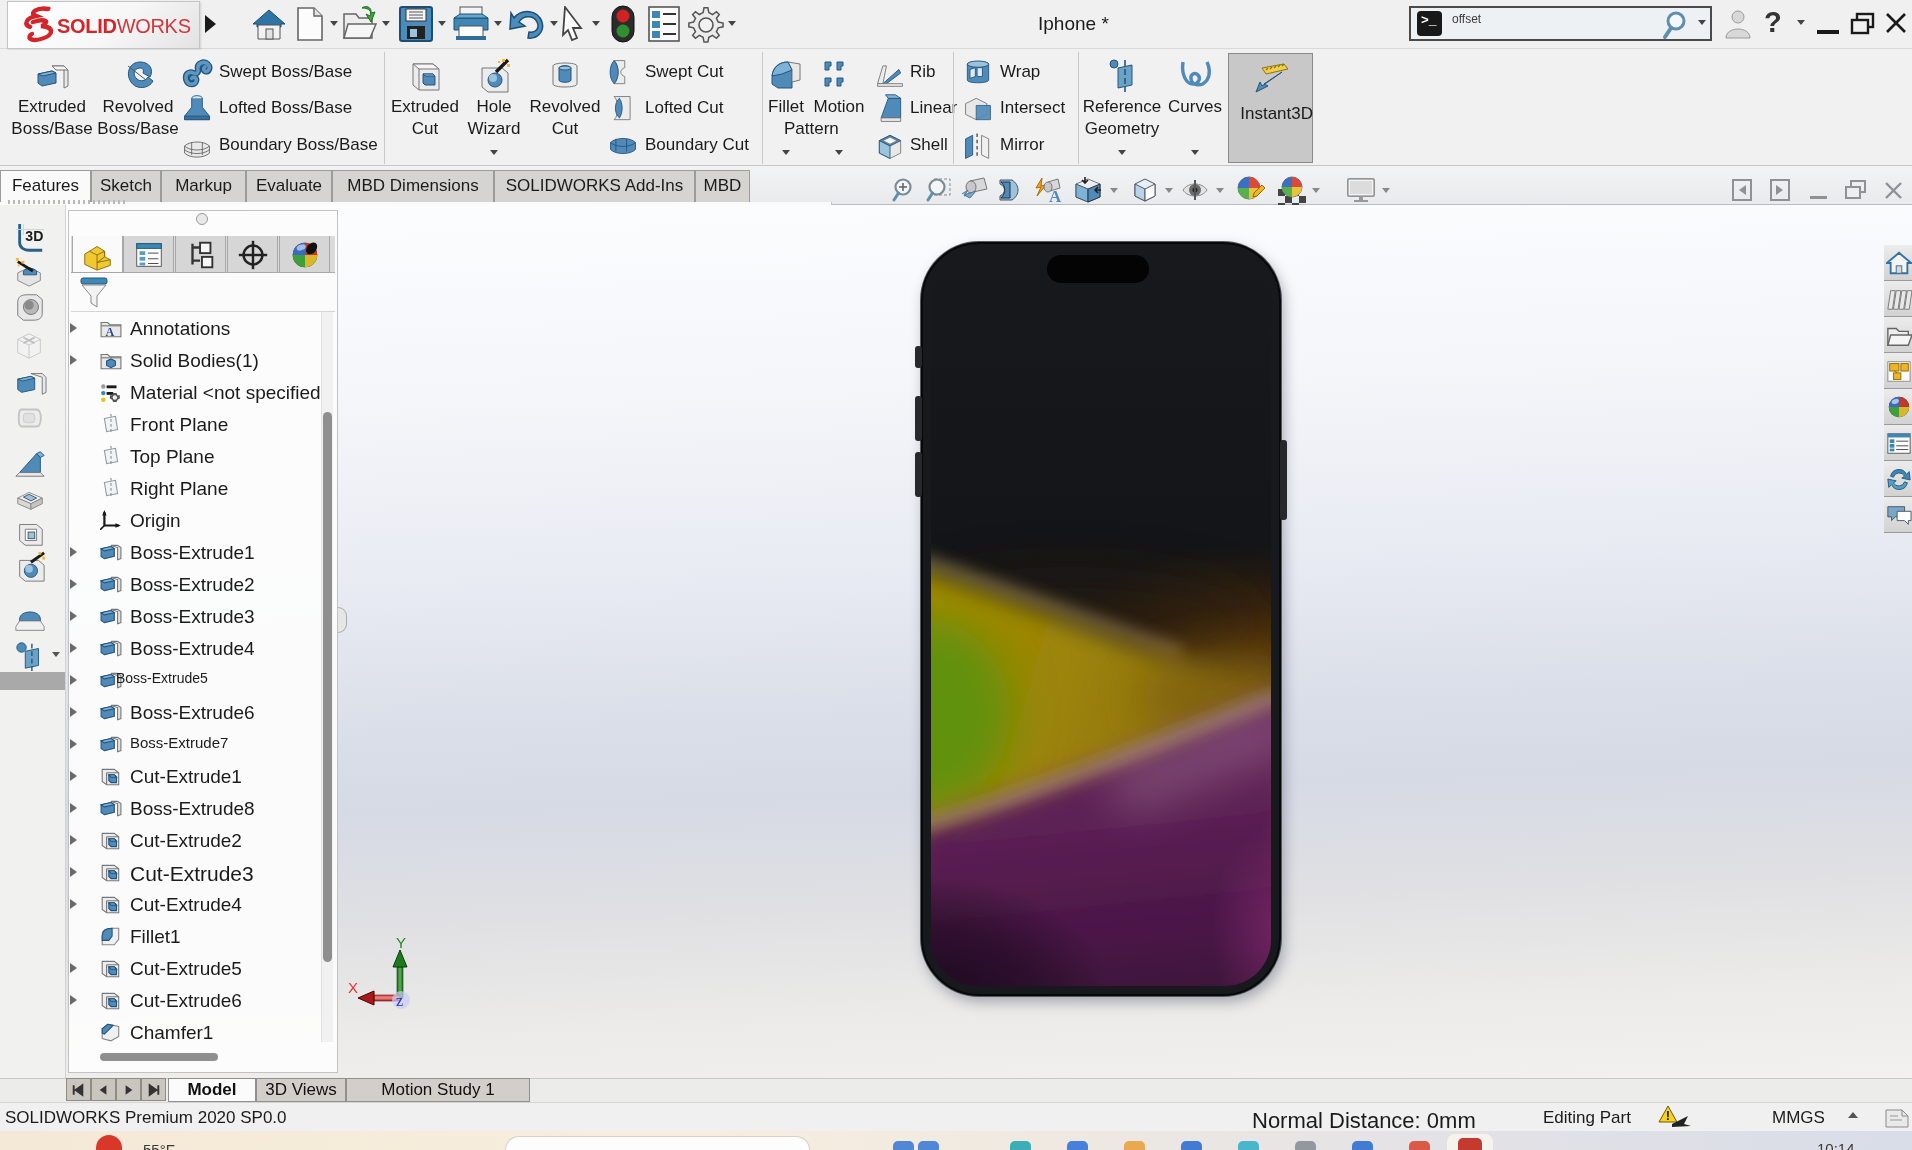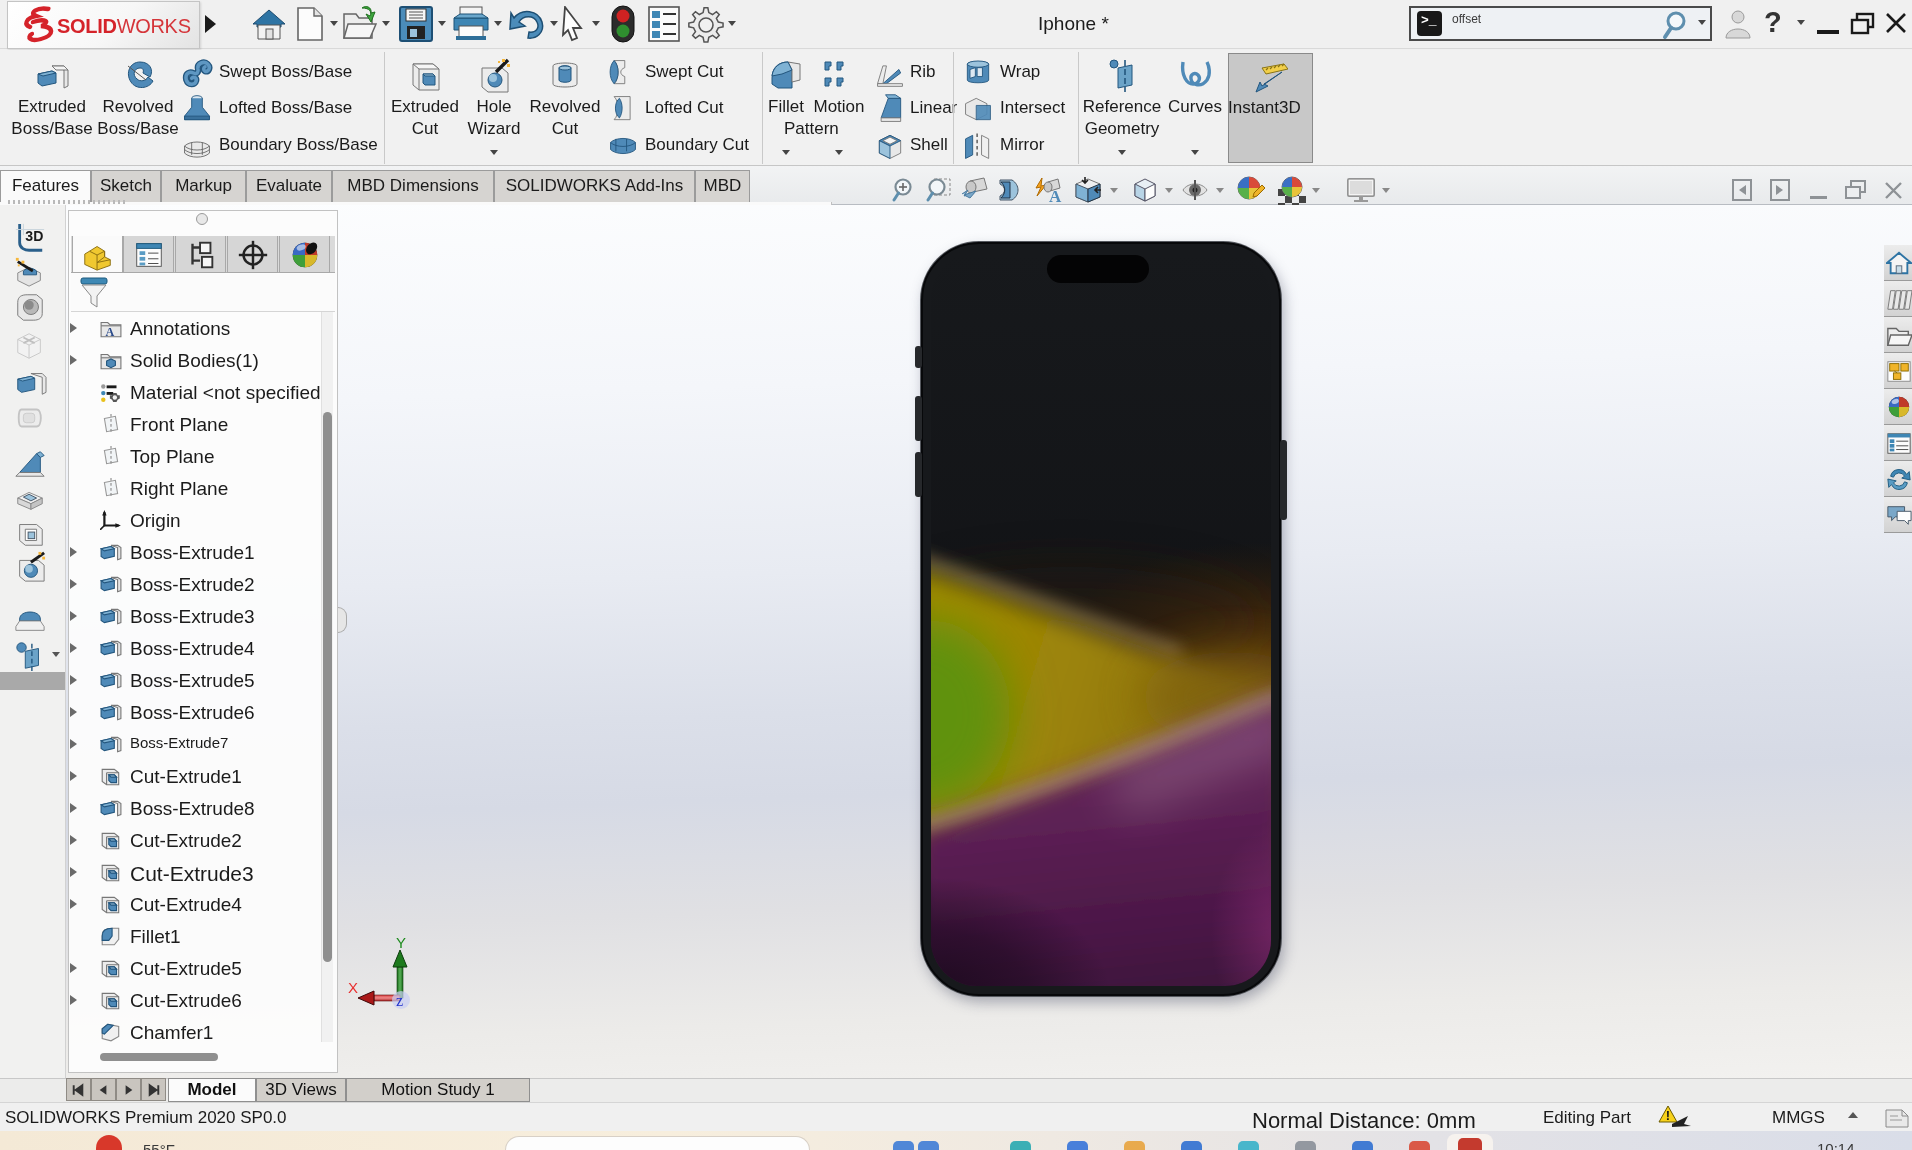--- a/index.html
+++ b/index.html
@@ -266,21 +266,21 @@
           <path d="M6 4 C4 18 10 26 16 26 C22 26 24 20 21 17 C18 14 13 16 14 21 C15 27 24 30 30 22 C34 16 32 8 30 4" fill="none" stroke="#4f8ab8" stroke-width="3.4"></path>
         </svg>
         <div class="abs t" style="left:1140px;top:97px;width:110px;text-align:center">Curves</div>
         <div class="dd" style="left:1191px;top:150px"></div>
         <div class="abs" style="left:1228px;top:53px;width:85px;height:110px;background:#c8c8c8;border:1px solid #8a8a8a"></div>
         <svg class="abs" style="left:1252px;top:60px" width="36" height="36" viewBox="0 0 36 36">
           <path d="M10 8 L32 4 L36 9 L14 14 Z" fill="#f2cf4a" stroke="#8a7414"></path>
           <path d="M14 10 L16 8 M18 9 L20 7 M22 8 L24 6 M26 7 L28 5 M30 6 L32 4" stroke="#8a7414" stroke-width="1.2"></path>
           <path d="M30 12 L12 24 L16 26 L4 32 L8 22 L10 26 Z" fill="#4f8ab8" stroke="#23567e"></path>
         </svg>
-        <div class="abs t" style="left:1228px;top:98px;width:85px;text-align:left">Instant3D</div>
+        <div class="abs t" style="left:1228px;top:104px;width:85px;text-align:right">Instant3D</div>
       </div>
     </div>
 
 <div class="abs" style="left:0;top:166px;width:1912px;height:39px;background:linear-gradient(#f2f3f4,#e8eaec);border-bottom:1px solid #b8bcc2"></div>
 <div class="tab" style="left:0px;width:91px;background:#fafafa;border-color:#9b9b9b;font-weight:normal">Features</div>
 <div class="tab" style="left:91px;width:70px">Sketch</div>
 <div class="tab" style="left:161px;width:85px">Markup</div>
 <div class="tab" style="left:246px;width:86px">Evaluate</div>
 <div class="tab" style="left:332px;width:162px">MBD Dimensions</div>
 <div class="tab" style="left:494px;width:201px">SOLIDWORKS Add-Ins</div>
@@ -691,21 +691,21 @@
           <path d="M1 6 L10 4 L13 6 L13 13 L4 15 L1 13 Z" fill="#4f8ab8" stroke="#23567e"></path>
           <path d="M1 6 L10 4 L13 6 L4 8 Z" fill="#7fb2d4" stroke="#23567e"></path>
         </svg>
         <div class="abs t" style="left:130px;top:638px;font-size:19px;max-width:198px;overflow:hidden">Boss-Extrude4</div>
         <div class="abs" style="left:70px;top:675px;width:0;height:0;border-top:5.5px solid transparent;border-bottom:5.5px solid transparent;border-left:7px solid #6a6a6a"></div>
         <svg class="abs" style="left:100px;top:670px" width="22" height="20" viewBox="0 0 20 18">
           <path d="M10 3 L16 3 L19 5 L19 15 L16 16 L16 5 Z" fill="#e4e4e4" stroke="#777"></path>
           <path d="M1 6 L10 4 L13 6 L13 13 L4 15 L1 13 Z" fill="#4f8ab8" stroke="#23567e"></path>
           <path d="M1 6 L10 4 L13 6 L4 8 Z" fill="#7fb2d4" stroke="#23567e"></path>
         </svg>
-        <div class="abs t" style="left:130px;top:670px;font-size:19px;max-width:198px;overflow:hidden">Boss-Extrude5</div>
+        <div class="abs t" style="left:116px;top:670px;font-size:14px;max-width:198px;overflow:hidden">Boss-Extrude5</div>
         <div class="abs" style="left:70px;top:707px;width:0;height:0;border-top:5.5px solid transparent;border-bottom:5.5px solid transparent;border-left:7px solid #6a6a6a"></div>
         <svg class="abs" style="left:100px;top:702px" width="22" height="20" viewBox="0 0 20 18">
           <path d="M10 3 L16 3 L19 5 L19 15 L16 16 L16 5 Z" fill="#e4e4e4" stroke="#777"></path>
           <path d="M1 6 L10 4 L13 6 L13 13 L4 15 L1 13 Z" fill="#4f8ab8" stroke="#23567e"></path>
           <path d="M1 6 L10 4 L13 6 L4 8 Z" fill="#7fb2d4" stroke="#23567e"></path>
         </svg>
         <div class="abs t" style="left:130px;top:702px;font-size:19px;max-width:198px;overflow:hidden">Boss-Extrude6</div>
         <div class="abs" style="left:70px;top:739px;width:0;height:0;border-top:5.5px solid transparent;border-bottom:5.5px solid transparent;border-left:7px solid #6a6a6a"></div>
         <svg class="abs" style="left:100px;top:734px" width="22" height="20" viewBox="0 0 20 18">
           <path d="M10 3 L16 3 L19 5 L19 15 L16 16 L16 5 Z" fill="#e4e4e4" stroke="#777"></path>

